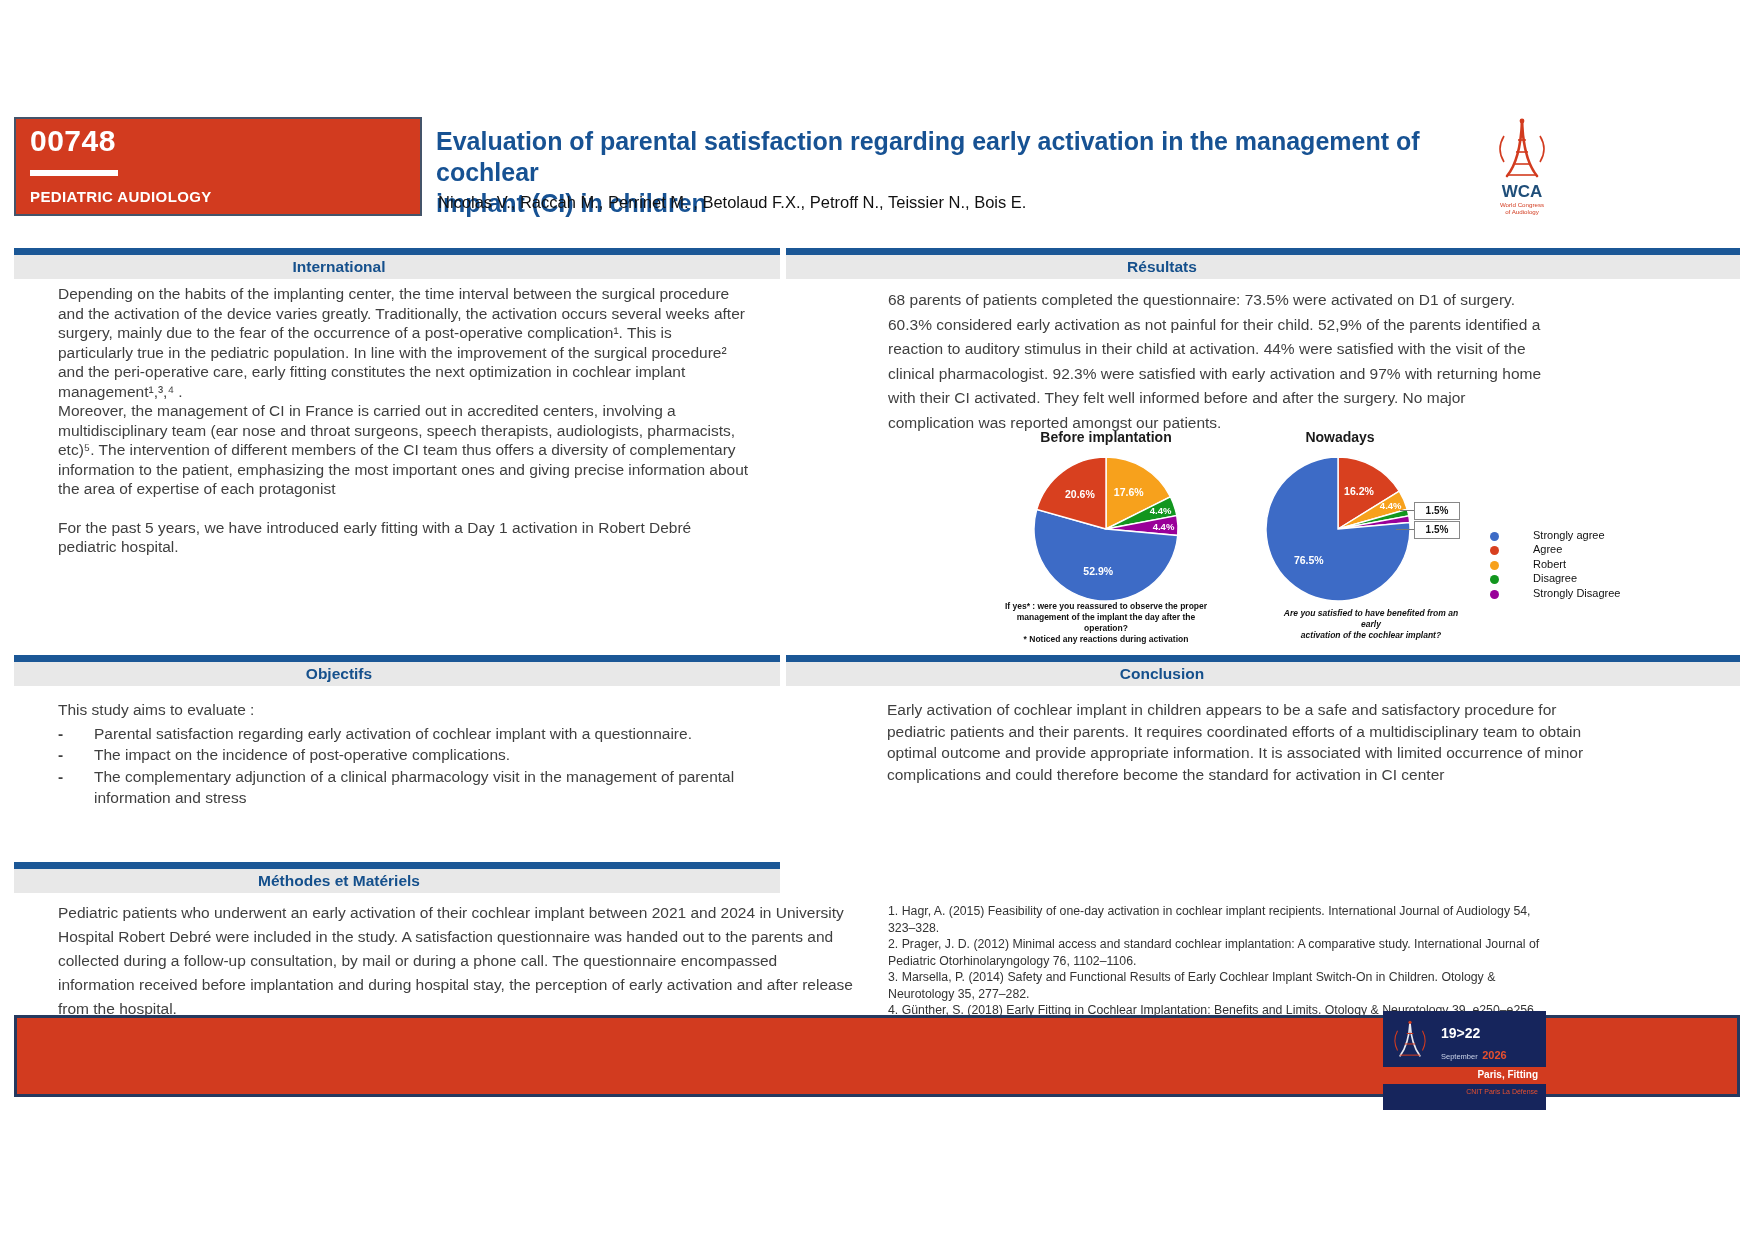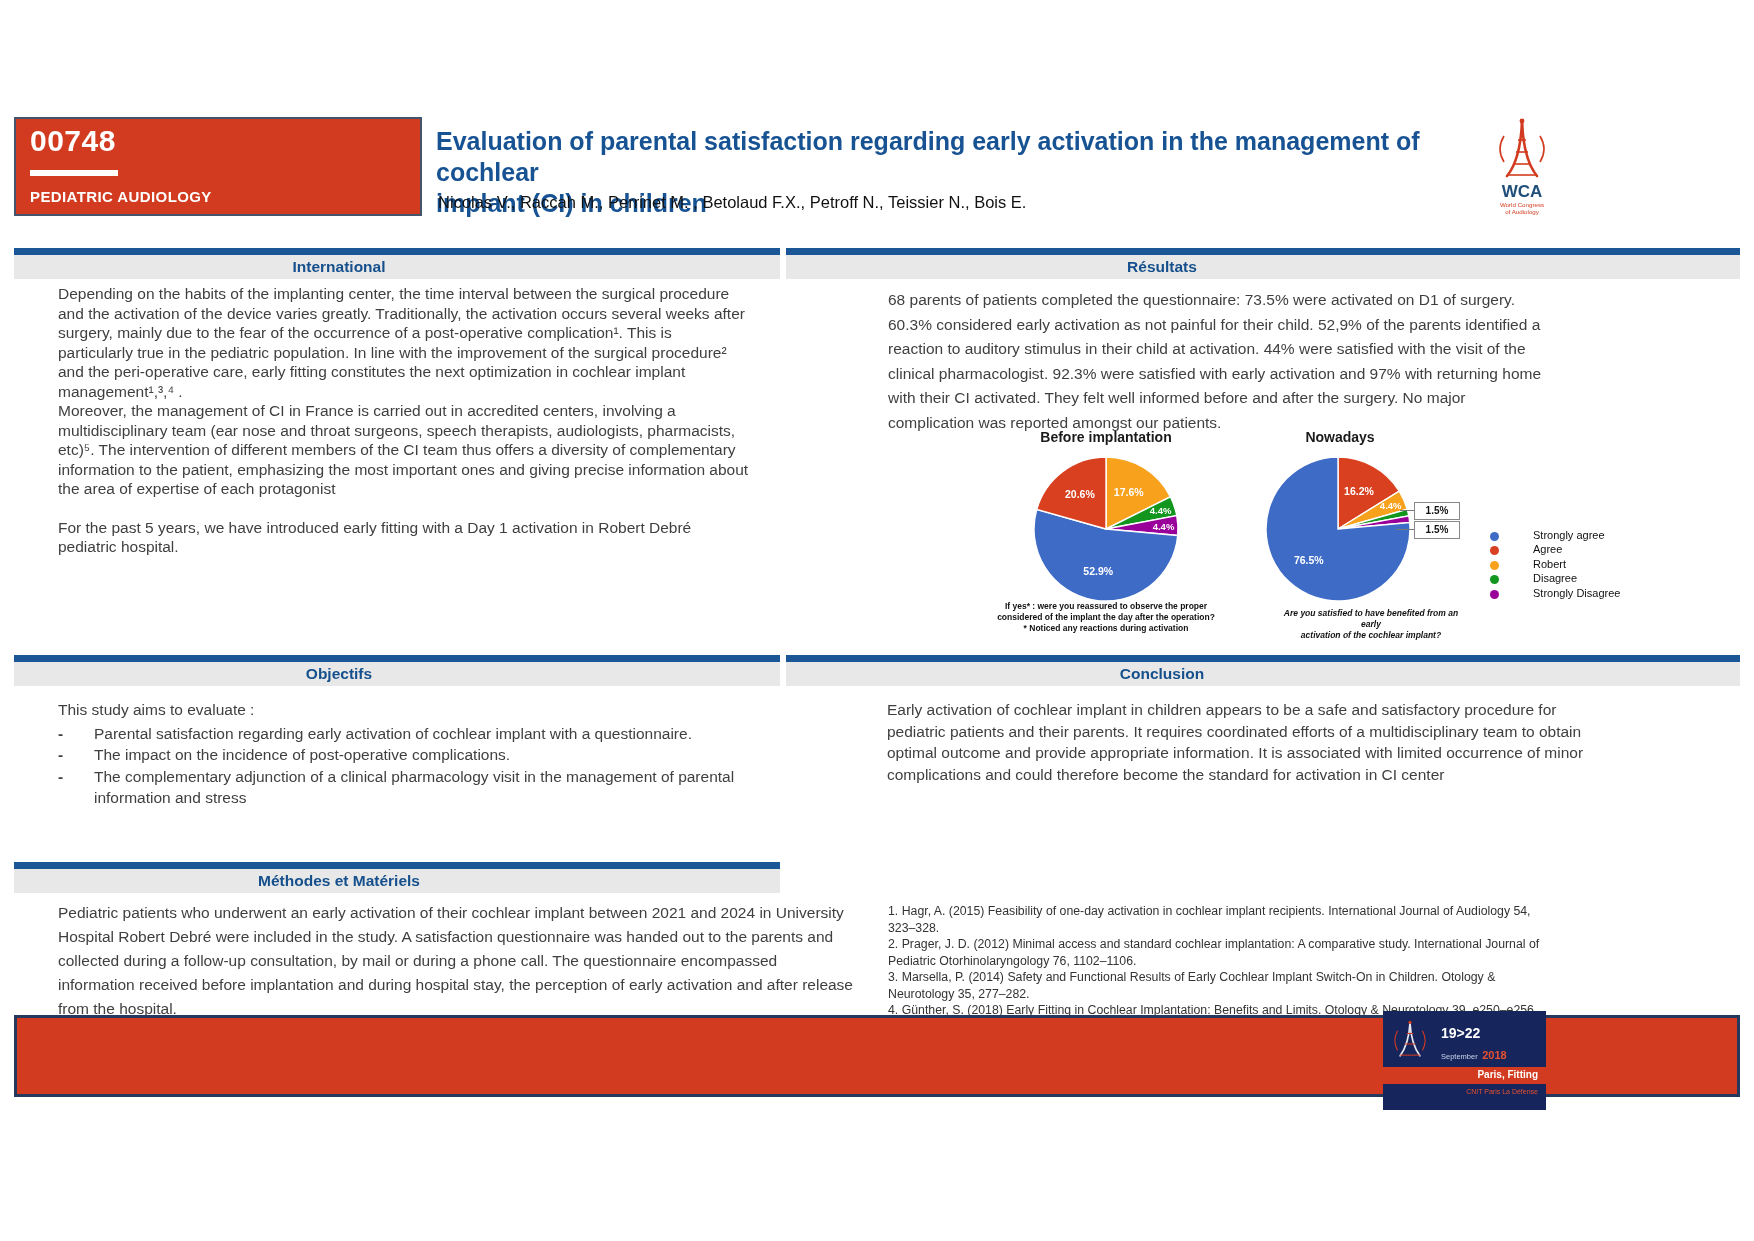--- a/index.html
+++ b/index.html
@@ -237,21 +237,21 @@
       <span class="lab">Disagree</span>
     </div>
     <div class="legend-row">
       <span class="dot" style="background-color: rgb(153, 0, 153);"></span>
       <span class="lab">Strongly Disagree</span>
     </div>
   </div>
 
   <div class="pie-caption pie1-caption">
     <div>If yes* : were you reassured to observe the proper</div>
-    <div>considered of the implant the day after the operation?</div>
+    <div>management of the implant the day after the operation?</div>
     <div>* Noticed any reactions during activation</div>
   </div>
   <div class="pie-caption pie2-caption">
     <div>Are you satisfied to have benefited from an early</div>
     <div>activation of the cochlear implant?</div>
   </div>
 
   <div class="footer-bar"></div>
   <div class="event-badge">
     <svg class="eb-logo" viewBox="0 0 64 70">
@@ -264,21 +264,21 @@
         <line x1="24" y1="38" x2="40" y2="38"></line>
         <line x1="17" y1="55" x2="47" y2="55"></line>
         <path d="M13 18 Q5 33 13 48"></path>
         <path d="M51 18 Q59 33 51 48"></path>
       </g>
       <circle cx="32" cy="5" r="2.4" fill="#D23B1F"></circle>
     </svg>
     <div class="eb-dates">19&gt;22</div>
     <div class="eb-month-line">
       <span class="eb-month">September</span>
-      <span class="eb-year">2018</span>
+      <span class="eb-year">2026</span>
     </div>
     <div class="eb-strip">
       <span class="eb-city">Paris, Fitting</span>
     </div>
     <div class="eb-venue">CNIT Paris La Défense</div>
   </div>
 
 </div>
 
 </body></html>

